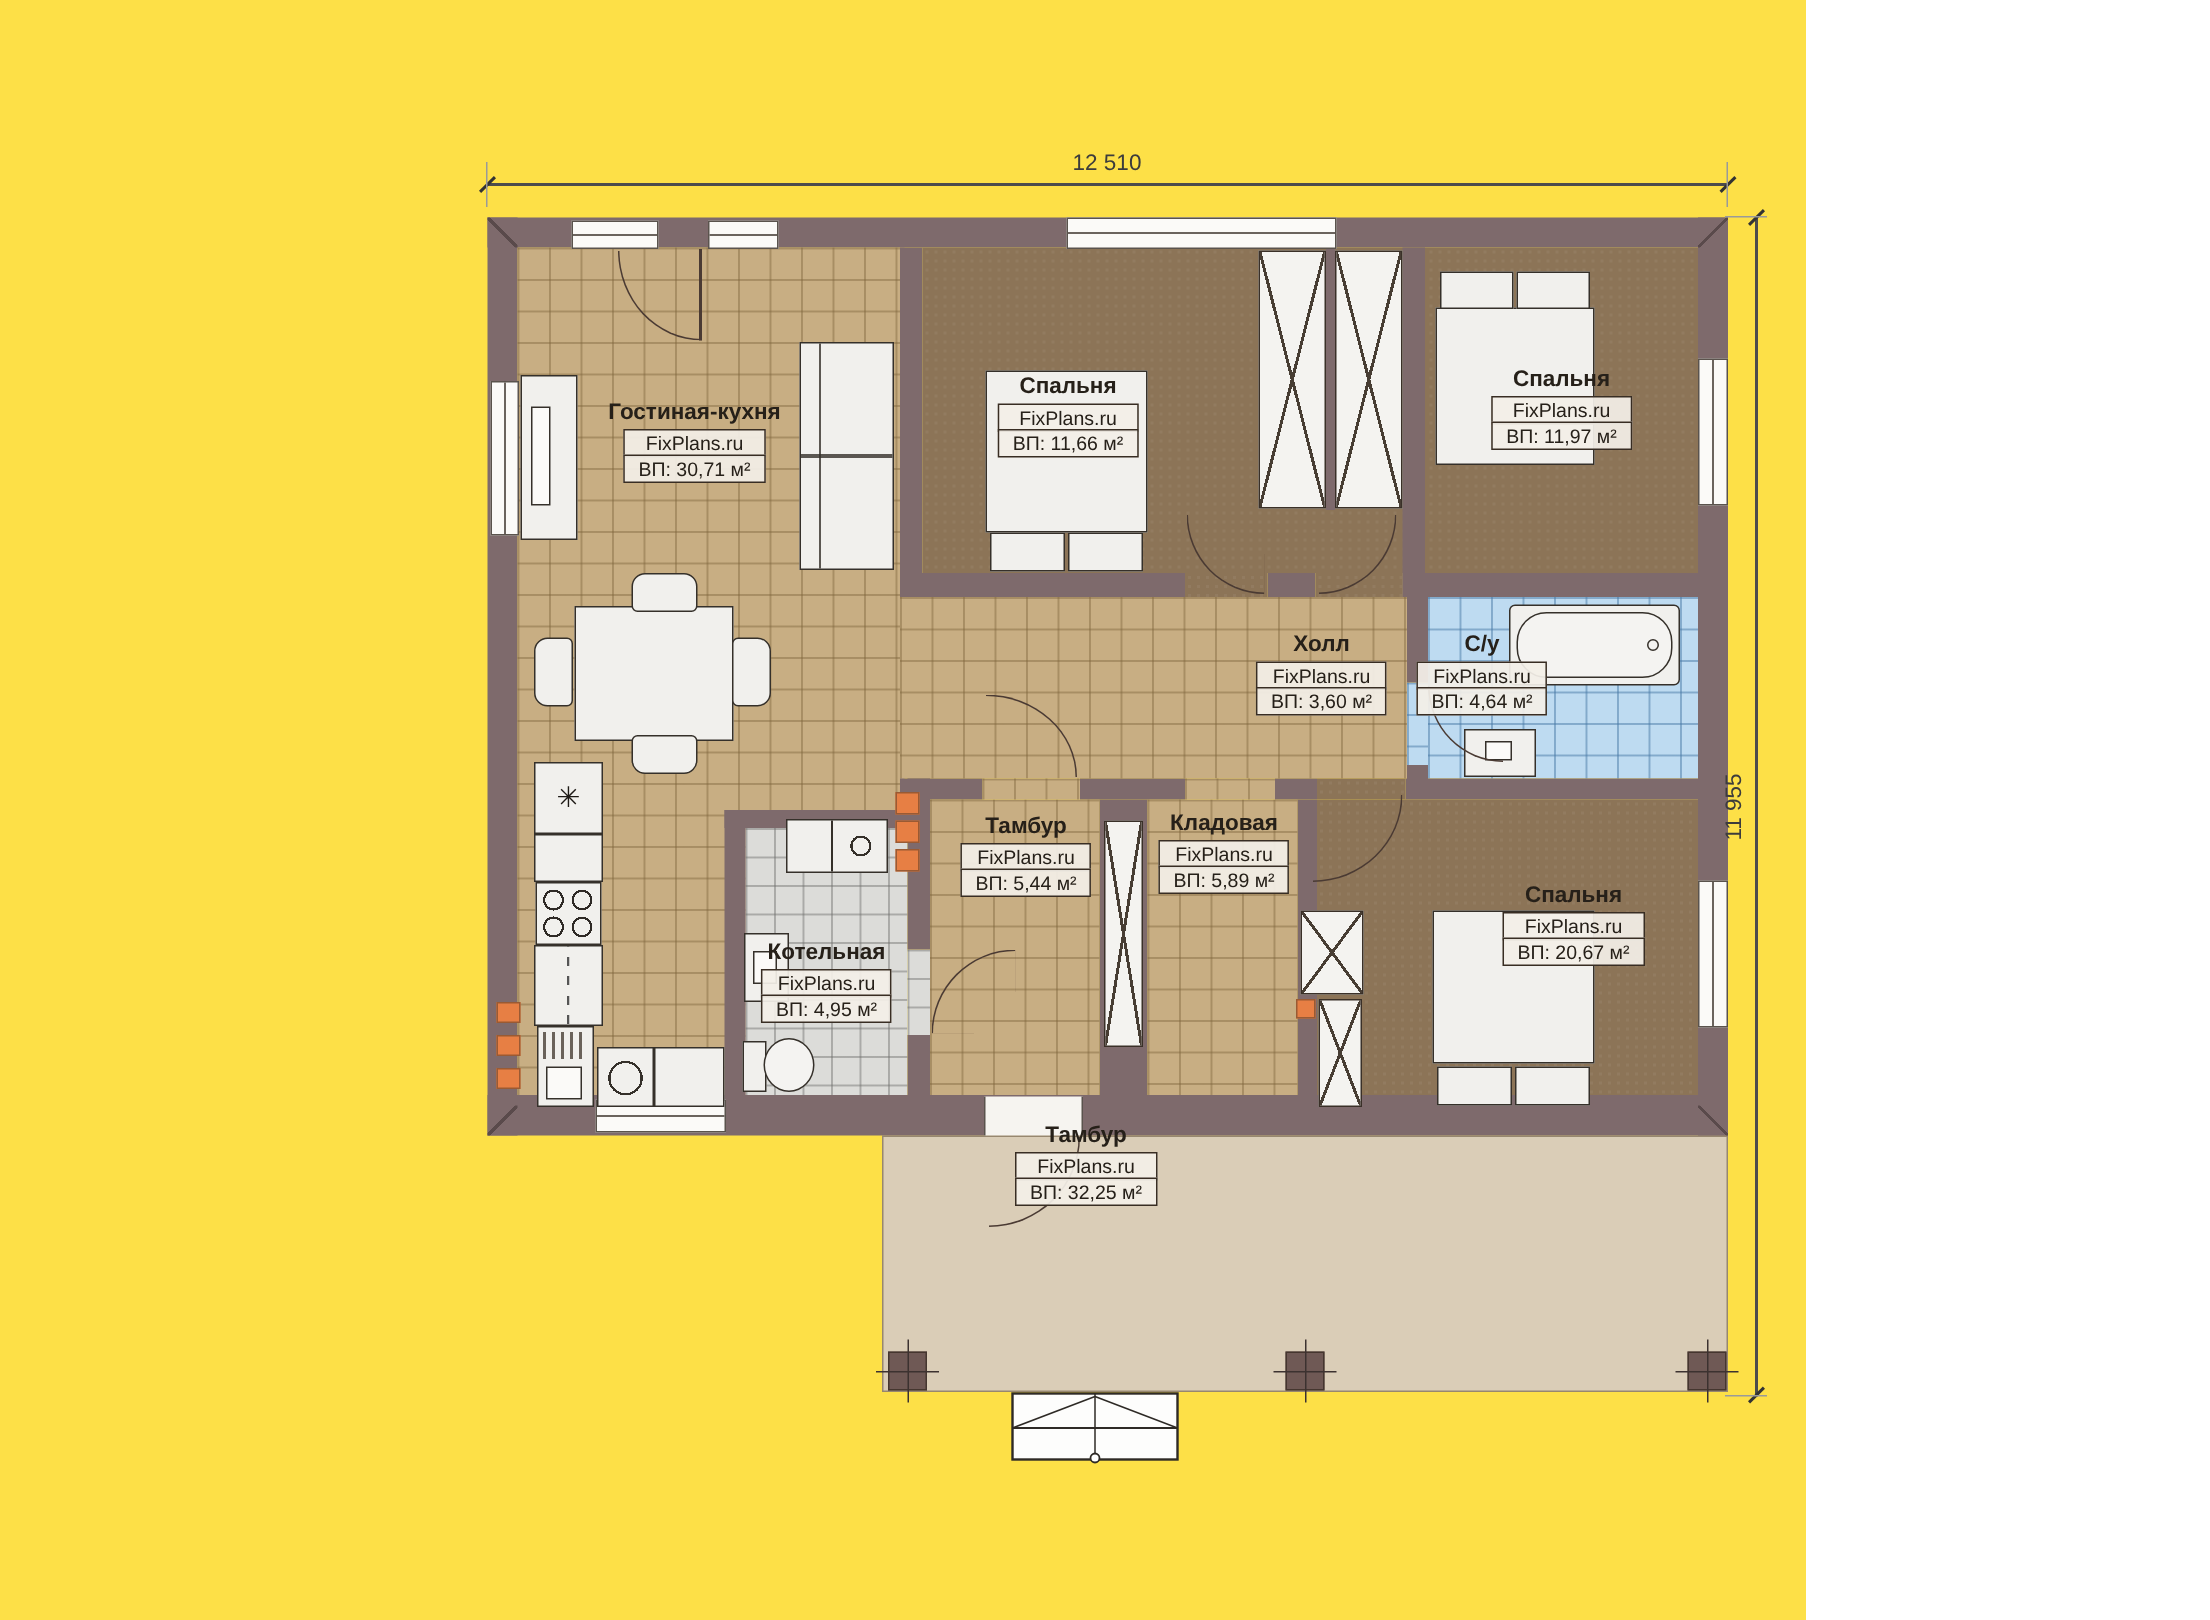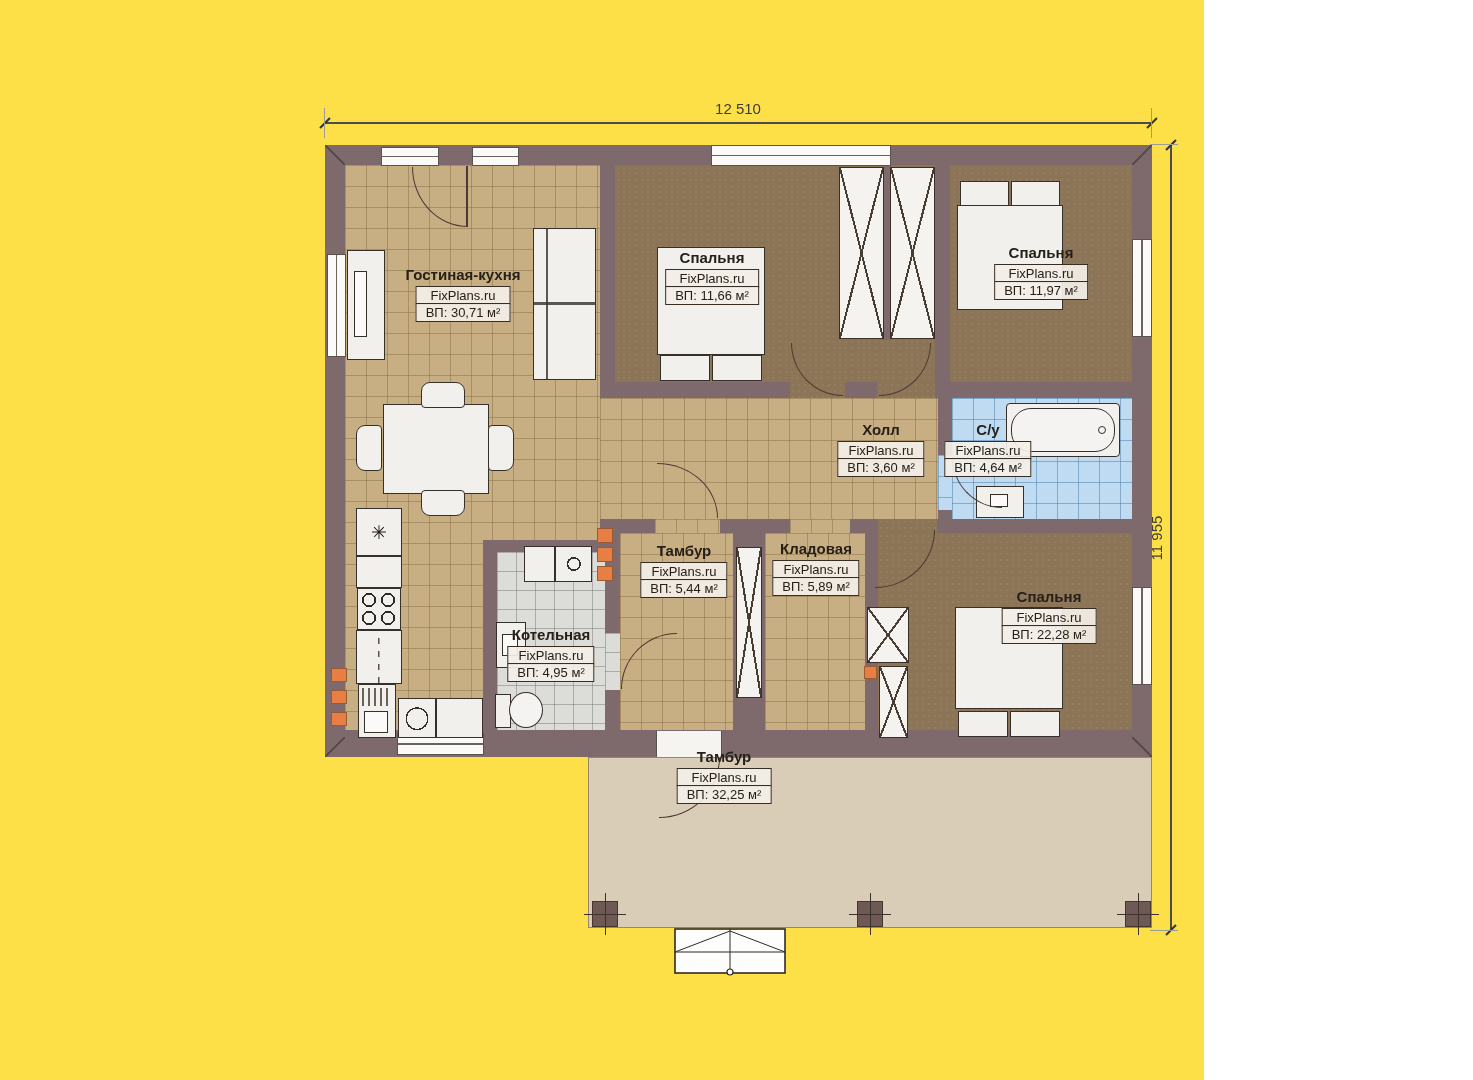--- a/index.html
+++ b/index.html
@@ -302,21 +302,21 @@
     <div class="rname">Котельная</div>
     <div class="rboxes">
       <div class="rbox">FixPlans.ru</div>
       <div class="rbox second">ВП: 4,95 м²</div>
     </div>
   </div>
   <div class="rlabel" style="left:1049px;top:588px">
     <div class="rname">Спальня</div>
     <div class="rboxes">
       <div class="rbox">FixPlans.ru</div>
-      <div class="rbox second">ВП: 22,28 м²</div>
+      <div class="rbox second">ВП: 20,67 м²</div>
     </div>
   </div>
   <div class="rlabel" style="left:724px;top:748px">
     <div class="rname">Тамбур</div>
     <div class="rboxes">
       <div class="rbox">FixPlans.ru</div>
       <div class="rbox second">ВП: 32,25 м²</div>
     </div>
   </div>
 

